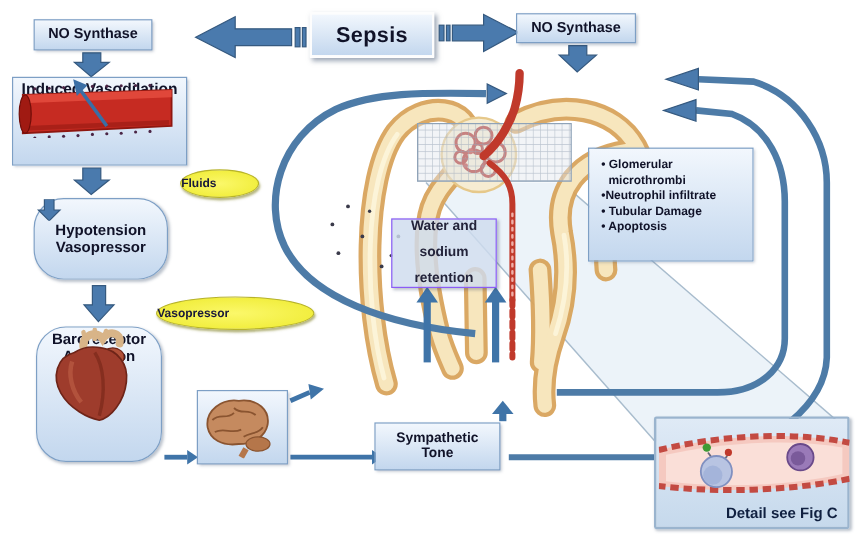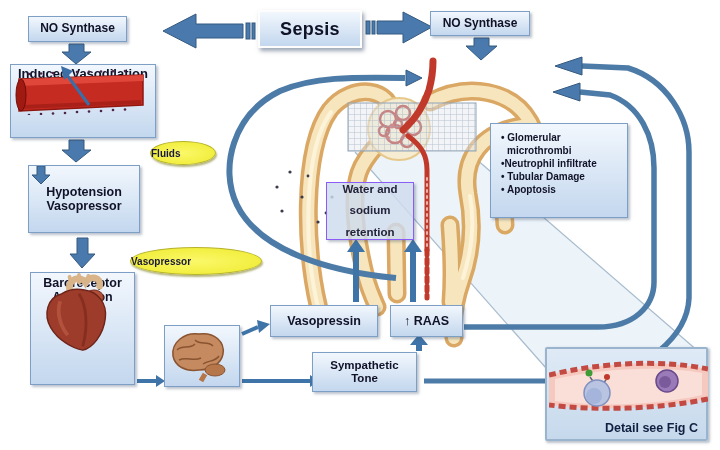--- a/index.html
+++ b/index.html
@@ -5,21 +5,21 @@
   html,body{margin:0;padding:0;background:#fff;}
   #stage{position:relative;width:720px;height:450px;background:#ffffff;overflow:hidden;
          font-family:"Liberation Sans",sans-serif;}
   svg{position:absolute;left:0;top:0;}
   .lay{position:absolute;}
   .box{position:absolute;display:flex;flex-direction:column;align-items:center;justify-content:center;
        background:linear-gradient(#f2f7fd,#c3d7ee);border:1px solid #7d9fc5;
        box-shadow:1.5px 1.5px 2.5px rgba(60,80,110,.35);
        color:#101228;font-weight:bold;text-align:center;line-height:1.15;box-sizing:border-box;}
   .bigfont{font-size:18px;letter-spacing:.3px;}
-  .f12{font-size:12px;} .f125{font-size:12.5px;} .f115{font-size:11.5px;}
+  .f12{font-size:12px;} .f125{font-size:12.5px;border-radius:25px;} .f115{font-size:11.5px;}
   .bubble{position:absolute;background:radial-gradient(#fbf86a,#eeea2e);border:1px solid #b7b32a;
           border-radius:50%;display:flex;align-items:center;justify-content:flex-start;
           box-shadow:1px 2px 2px rgba(120,120,20,.55);color:#18183a;font-weight:bold;font-size:10px;}
   .bullets{align-items:flex-start;justify-content:flex-start;padding:7px 6px 4px 8px;
            font-size:10px;text-align:left;line-height:1.3;}
   .bullets div{padding-left:8px;text-indent:-6px;}
   .retention{background:rgba(206,220,238,.82);border:1px solid #8b5cf6;font-size:11.5px;color:#23233a;justify-content:space-between;}
   .detailbox{border:2px solid #9ab4ce;border-radius:2px;background:linear-gradient(#dfeaf6,#c6d9ec);
              justify-content:flex-start;}
   .caption{position:absolute;left:0;right:8px;bottom:4px;text-align:right;font-size:12.5px;color:#102040;font-weight:bold;}
@@ -234,27 +234,21 @@
     <div>• Tubular Damage</div>
     <div>• Apoptosis</div>
   </div>
 
   <div class="box retention" style="left:326px;top:182px;width:88px;height:58px;z-index:2">
     <div>Water and</div>
     <div>sodium</div>
     <div>retention</div>
   </div>
 
-  <div class="box f125" style="left:270px;top:305px;width:108px;height:32px;z-index:2">
-    <span>Vasopressin</span>
-  </div>
-
-  <div class="box f125" style="left:390px;top:305px;width:73px;height:32px;z-index:2">
-    <span>↑ RAAS</span>
-  </div>
+
 
   <div class="box f115" style="left:312px;top:352px;width:105px;height:40px;z-index:2">
     <div>Sympathetic</div>
     <div>Tone</div>
   </div>
 
   <div class="box detailbox" style="left:545px;top:347px;width:163px;height:94px;z-index:2">
     <svg width="159" height="66" viewBox="0 0 159 66" style="position:absolute;left:2px;top:4px">
       <path d="M0,22 C50,10 110,6 159,16 L159,46 C110,56 50,58 0,52 Z" fill="#f5c9c0"></path>
       <path d="M6,26 C52,16 108,12 153,20 L153,42 C108,52 52,54 6,48 Z" fill="#fadfd8"></path>

